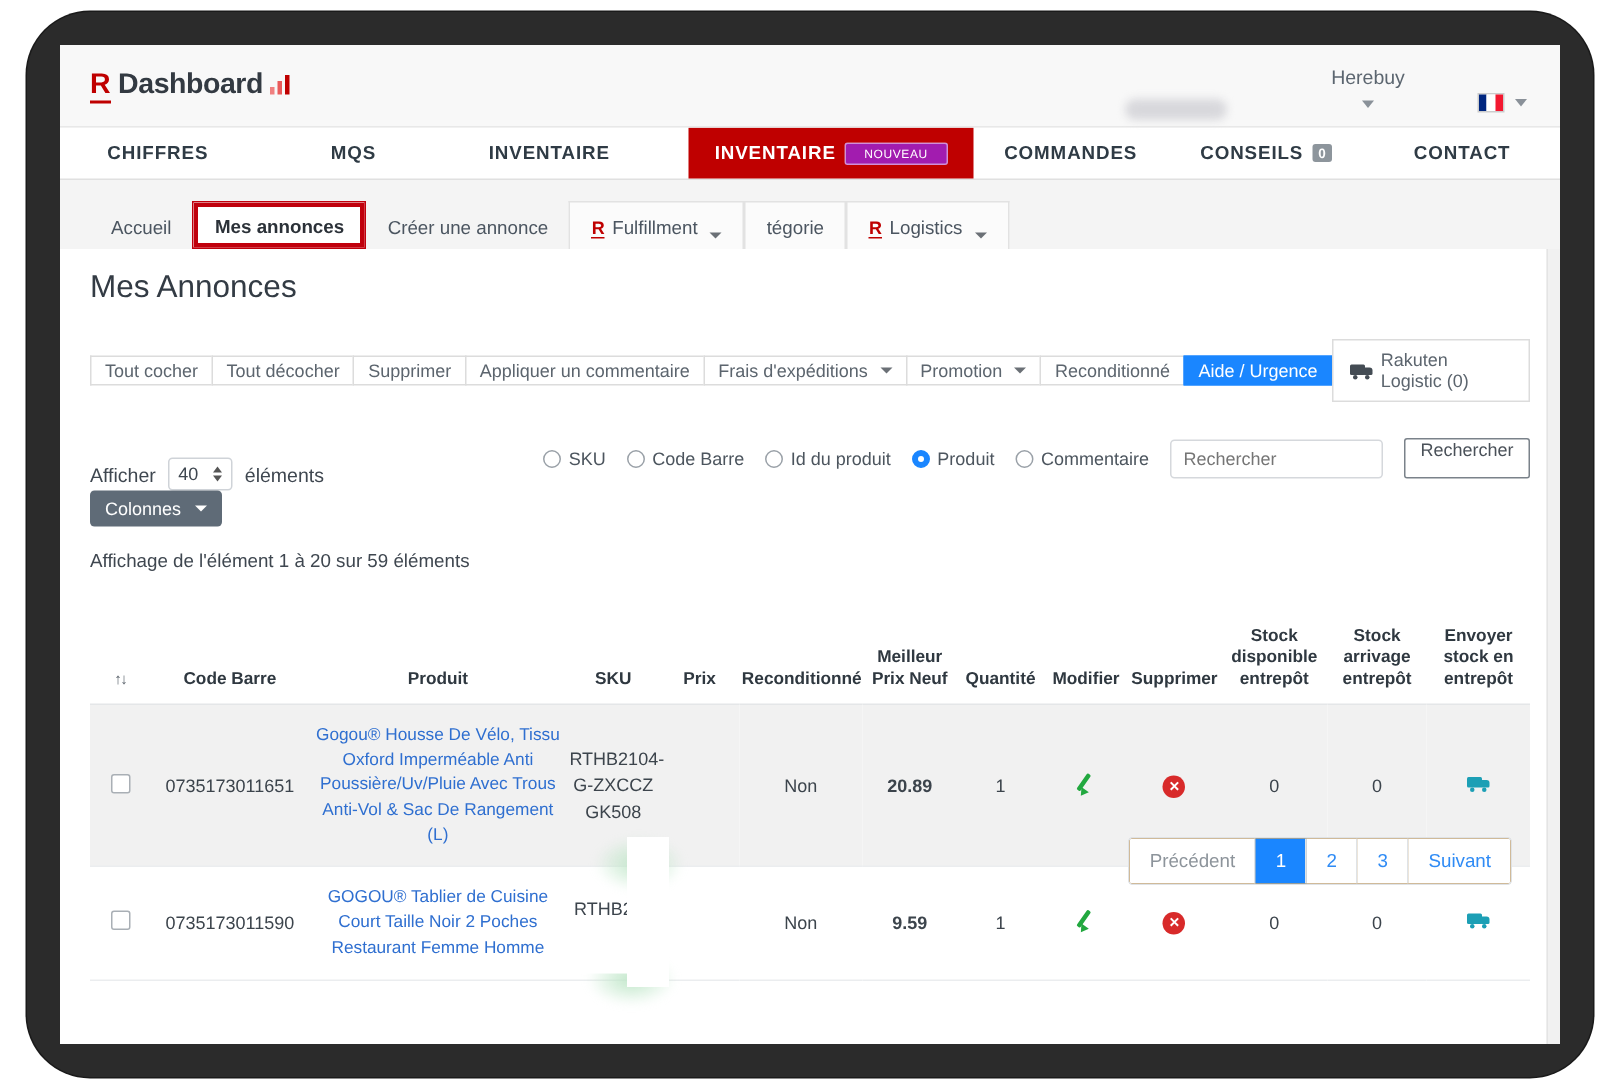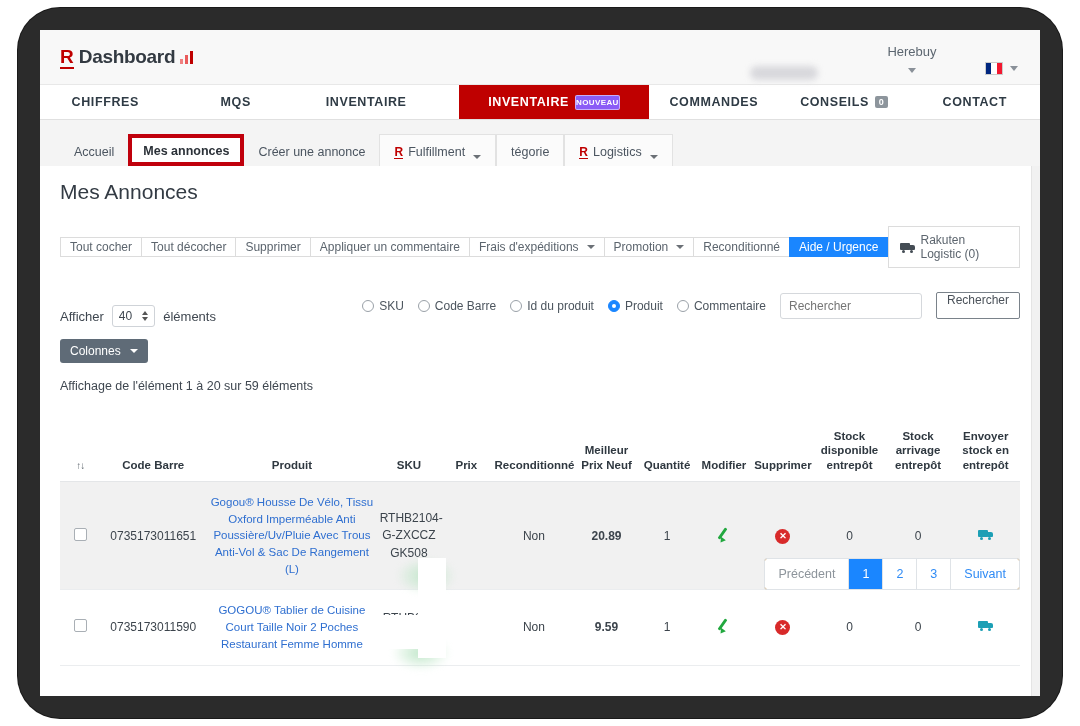--- a/index.html
+++ b/index.html
@@ -83,22 +83,22 @@
     display: flex; height: 35px; align-items: stretch;
     background: #ffffff; border-bottom: 1px solid #e0e0e0;
   }
   .mainnav .nav-item {
     flex: 1; display: flex; align-items: center; justify-content: center;
     font-size: 12.5px; font-weight: 700; letter-spacing: .6px;
     color: #2f3b45; cursor: pointer; gap: 6px;
   }
   .mainnav .nav-item.active { background: #bf0000; color: #fff; margin-left: 28px; }
   .badge-new {
-    background: #8b5cf6; color: #fff; font-size: 8px; font-weight: 700;
-    padding: 2px 0; border-radius: 2px; letter-spacing: .4px;
+    background: #a21caf; color: #fff; font-size: 8px; font-weight: 400;
+    padding: 2px 12px; border-radius: 2px; letter-spacing: .4px;
     border: 1px solid rgba(255,255,255,.5);
   }
   .badge-count {
     background: #8d959c; color: #fff; font-size: 9px; font-weight: 700;
     padding: 1px 4px; border-radius: 2px; min-width: 13px; text-align: center;
   }
 
   
   .subtab-wrap {
     background: #f4f4f4; padding: 14px 20px 0 20px; height: 46px;
@@ -192,30 +192,30 @@
   .sel-num {
     border: 1px solid #cfd3d8; background: #fff; border-radius: 3px;
     padding: 3px 6px; font-size: 12px; color: #3f4750; display: flex;
     align-items: center; gap: 10px; cursor: pointer;
   }
   .spin { display:flex; flex-direction:column; gap:2px; }
   .spin i { width:0;height:0;border-left:3px solid transparent;border-right:3px solid transparent; }
   .spin i.up { border-bottom: 4px solid #555; }
   .spin i.dn { border-top: 4px solid #555; }
   .colonnes {
-    margin-top: 12px; background: #5f6b77; color: #fff; font-size: 12px;
+    background: #5f6b77; color: #fff; font-size: 12px;
     padding: 5px 10px; border-radius: 3px; display: inline-flex;
     align-items: center; gap: 6px; cursor: pointer;
   }
   .colonnes .mini-caret { border-top-color:#fff; }
   .info-line { font-size: 12.5px; color: #3f4750; margin-top: 16px; }
 
   
   .pagin {
-    position: absolute; right: 20px; top: 392px;
+    position: absolute; right: 32px; top: 392px;
     display: flex; border: 1px solid #dfe3e7; border-radius: 3px; overflow: hidden;
     background: #a16207;
   }
   .pg {
     font-size: 12.5px; color: #2f8bf5; padding: 8px 13px; cursor: pointer;
     border-right: 1px solid #dfe3e7; background: #fff;
   }
   .pg:last-child { border-right: none; }
   .pg.active { background: #1a86ff; color: #fff; }
   .pg.muted { color: #8d949b; }

